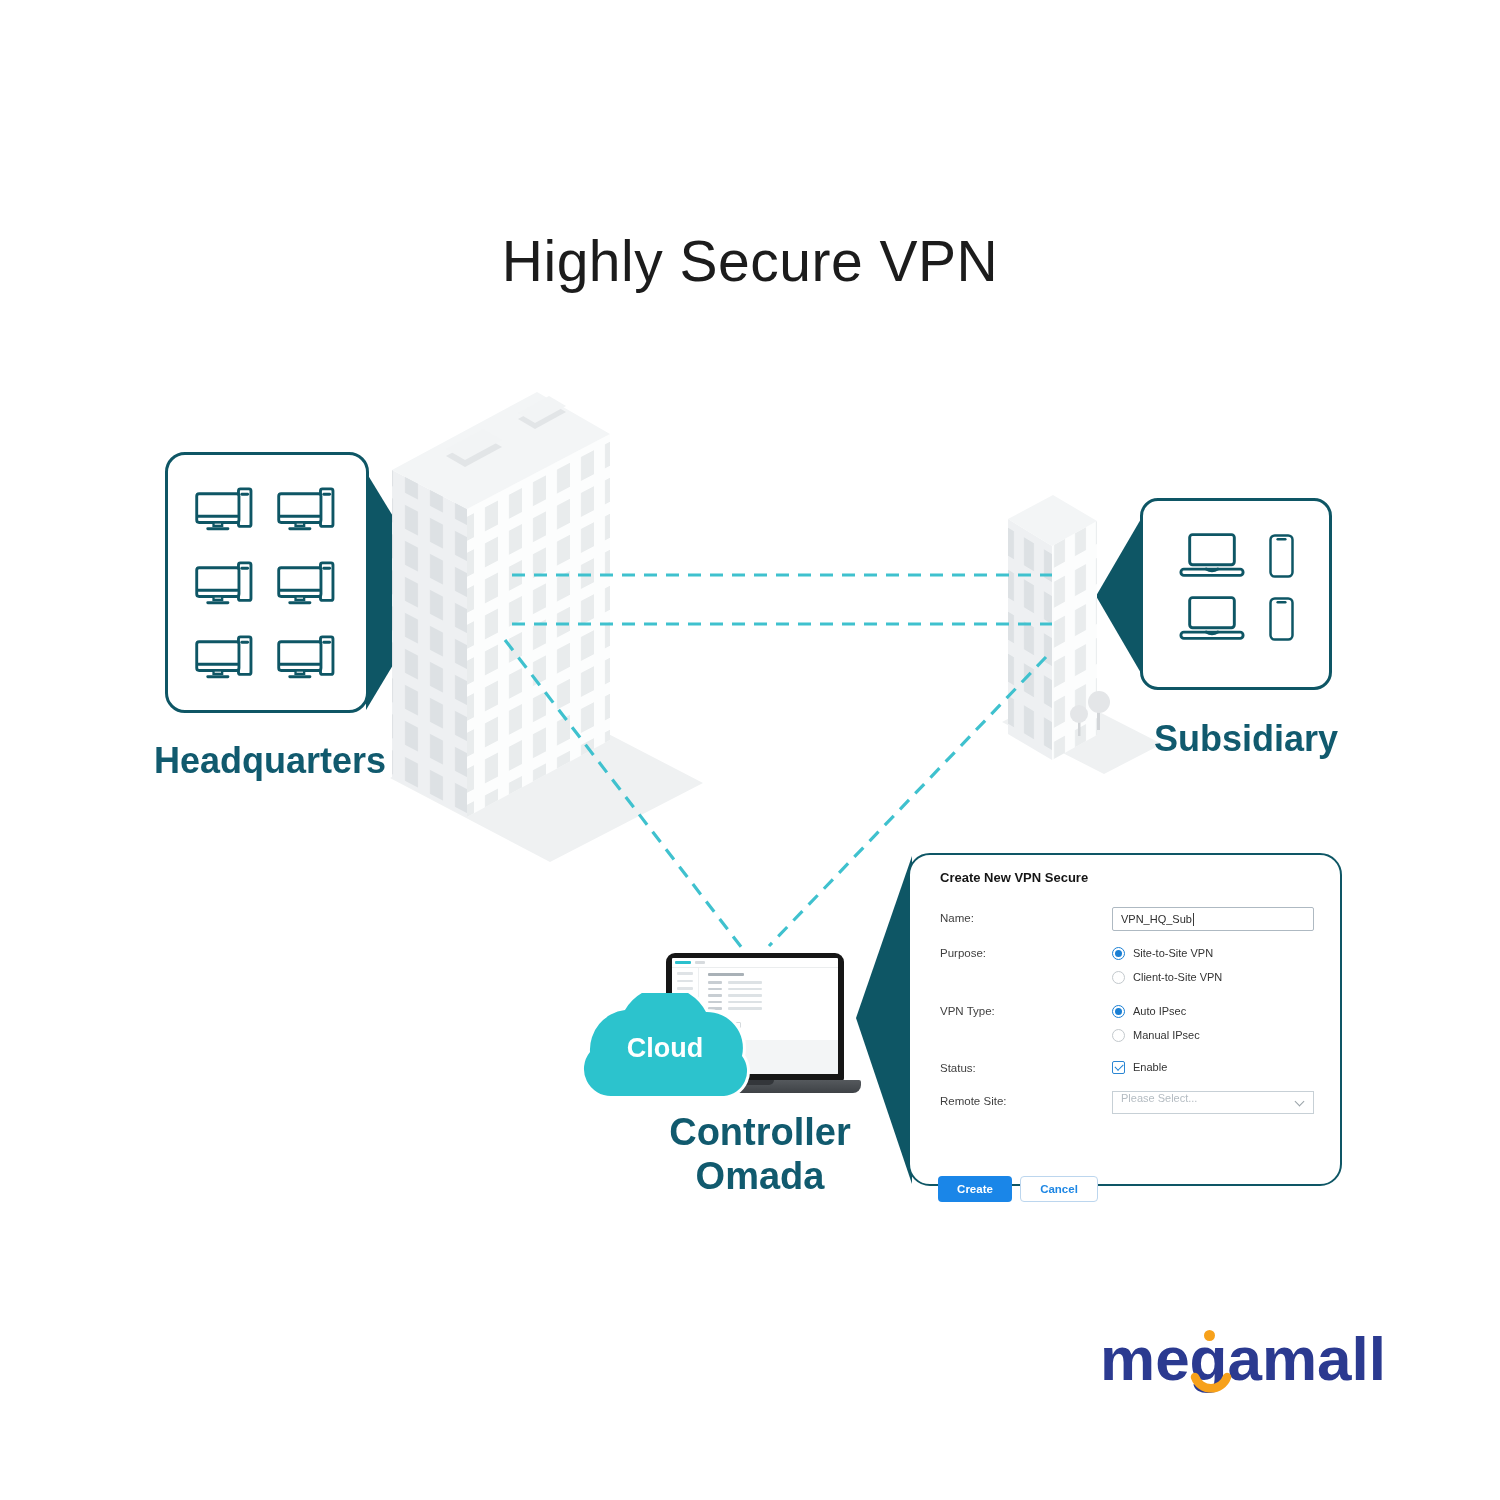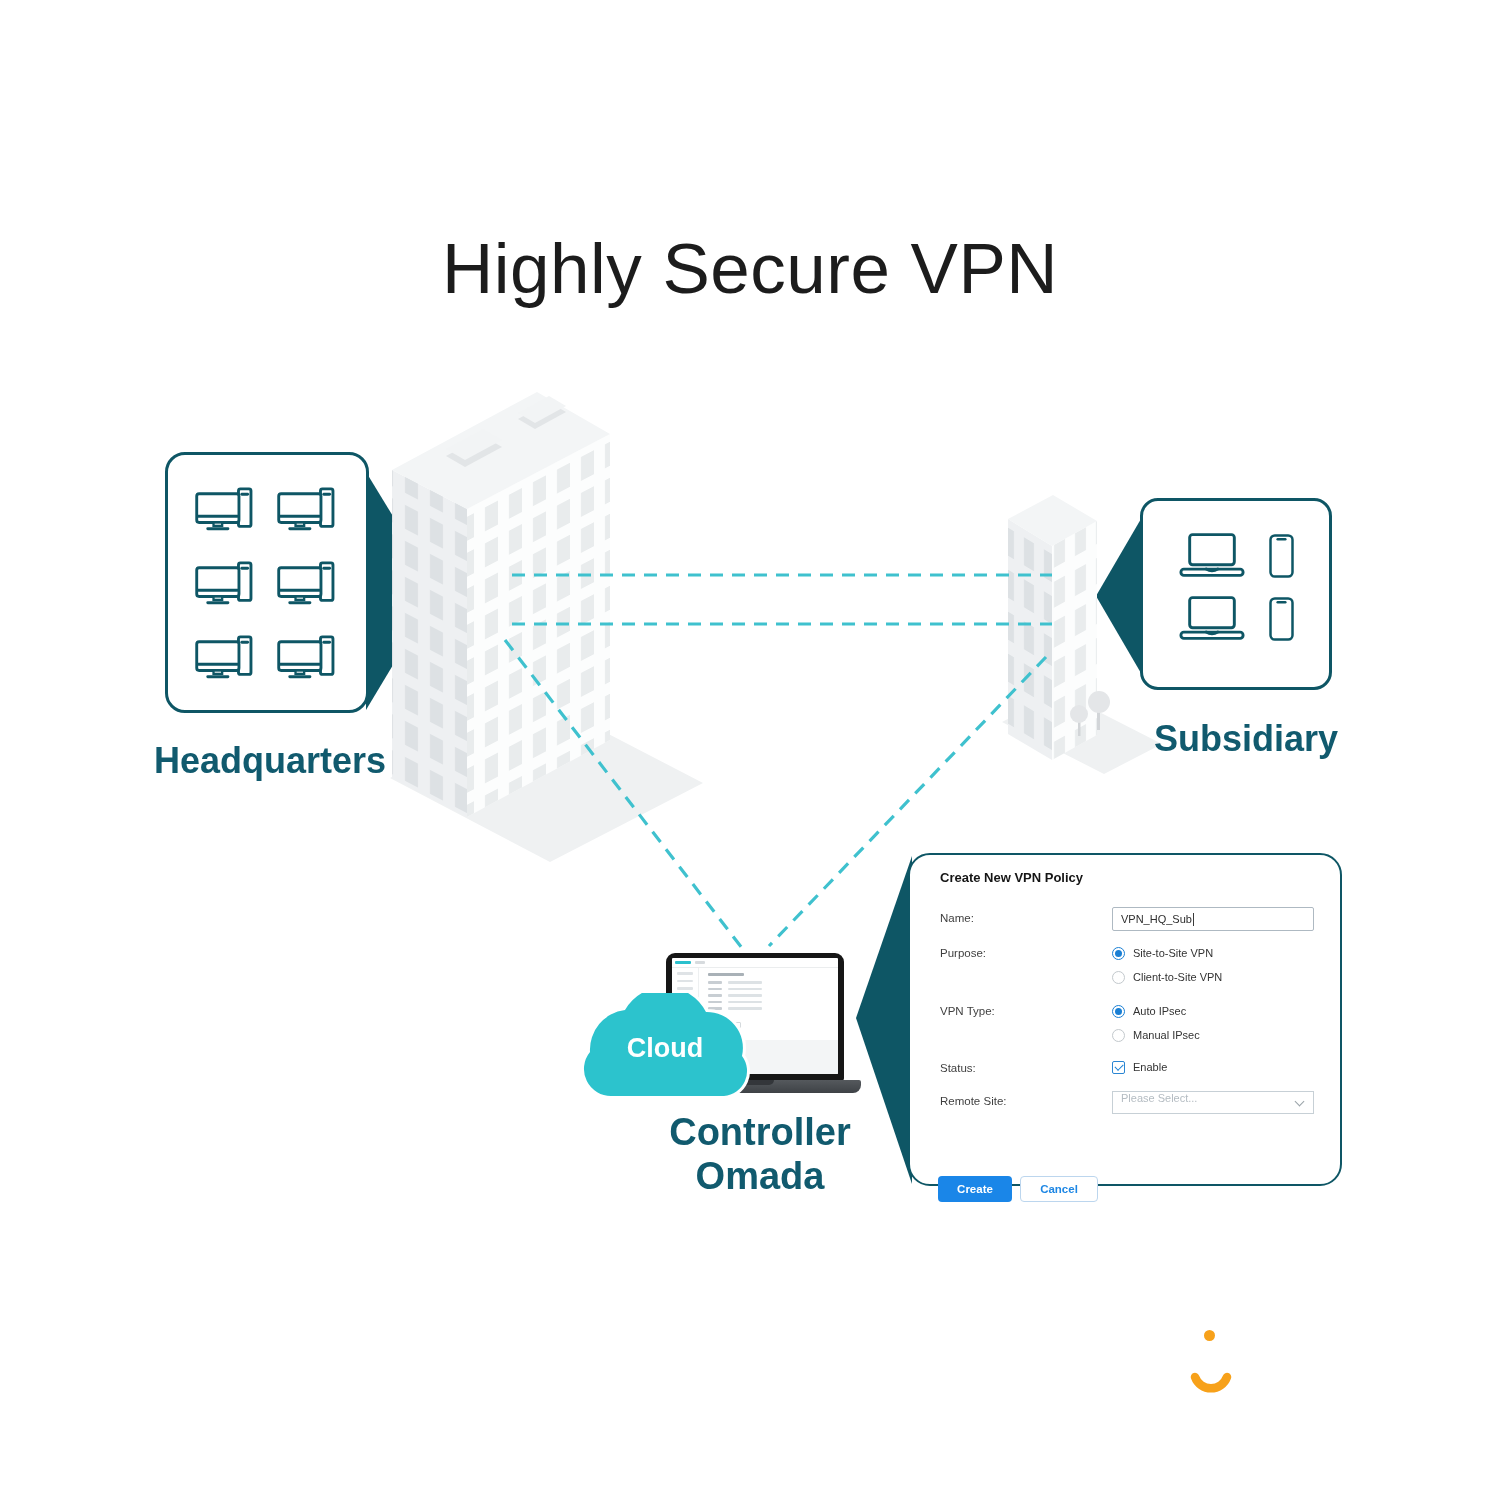--- a/index.html
+++ b/index.html
@@ -5,21 +5,21 @@
   html,body{margin:0;padding:0;background:#fff;}
   .canvas{position:relative;width:1500px;height:1500px;background:#ffffff;overflow:hidden;
           font-family:"Liberation Sans",sans-serif;}
   svg{display:block;}
 
   
   .scene{position:absolute;left:0;top:0;width:1500px;height:1500px;}
 
   
   .title{position:absolute;left:0;right:0;top:228px;text-align:center;
-         font-size:71px;font-weight:400;color:#1c1c1c;letter-spacing:0.5px;}
+         font-size:57px;font-weight:400;color:#1c1c1c;letter-spacing:0.5px;}
 
   
   .callout{position:absolute;background:#fff;border:3px solid #0e5665;box-sizing:border-box;}
   .hq-box{left:165px;top:452px;width:204px;height:261px;border-radius:20px;
           display:grid;grid-template-columns:62px 62px;grid-auto-rows:48px;
           column-gap:20px;row-gap:26px;justify-content:center;align-content:flex-start;
           padding-top:32px;}
   .sub-box{left:1140px;top:498px;width:192px;height:192px;border-radius:18px;
            display:flex;flex-direction:column;align-items:center;gap:18px;padding-top:32px;}
   .dev-row{display:flex;align-items:center;gap:24px;}
@@ -280,21 +280,21 @@
     <path d="M40 103 A 27 27 0 0 1 18 59 A 40 40 0 0 1 53 17 A 46 46 0 0 1 134 19 A 36 36 0 0 1 170 63 A 25 25 0 0 1 152 103 Z" fill="#2cc3cd" stroke="#ffffff" stroke-width="6" paint-order="stroke"></path>
   </svg>
   <div class="cloud-label">Cloud</div>
 
   <div class="big-label ctrl-label">
     <div>Controller</div>
     <div>Omada</div>
   </div>
 
   <div class="panel">
-    <div class="p-title">Create New VPN Policy</div>
+    <div class="p-title">Create New VPN Secure</div>
 
     <div class="f-label" style="top:57px">Name:</div>
     <div class="textfield">
       <span>VPN_HQ_Sub</span>
         <span class="caret"></span>
     </div>
 
     <div class="f-label" style="top:92px">Purpose:</div>
     <div class="opt" style="top:91px">
       <span class="radio on">
@@ -329,19 +329,20 @@
     <div class="selectbox">
       <span>Please Select...</span>
       <span class="chev"></span>
     </div>
 
     <button class="btn btn-create">Create</button>
     <button class="btn btn-cancel">Cancel</button>
   </div>
 
   <div class="brand">
+    <div class="brand-text">megamall</div>
     <div class="brand-dot"></div>
     <svg class="brand-smile" width="46" height="32" viewBox="0 0 46 32">
       <path d="M7 5 A 17 17 0 0 0 39 5" fill="none" stroke="#f7a11a" stroke-width="8.5" stroke-linecap="round"></path>
     </svg>
   </div>
 
 </div>
 
 </body></html>

